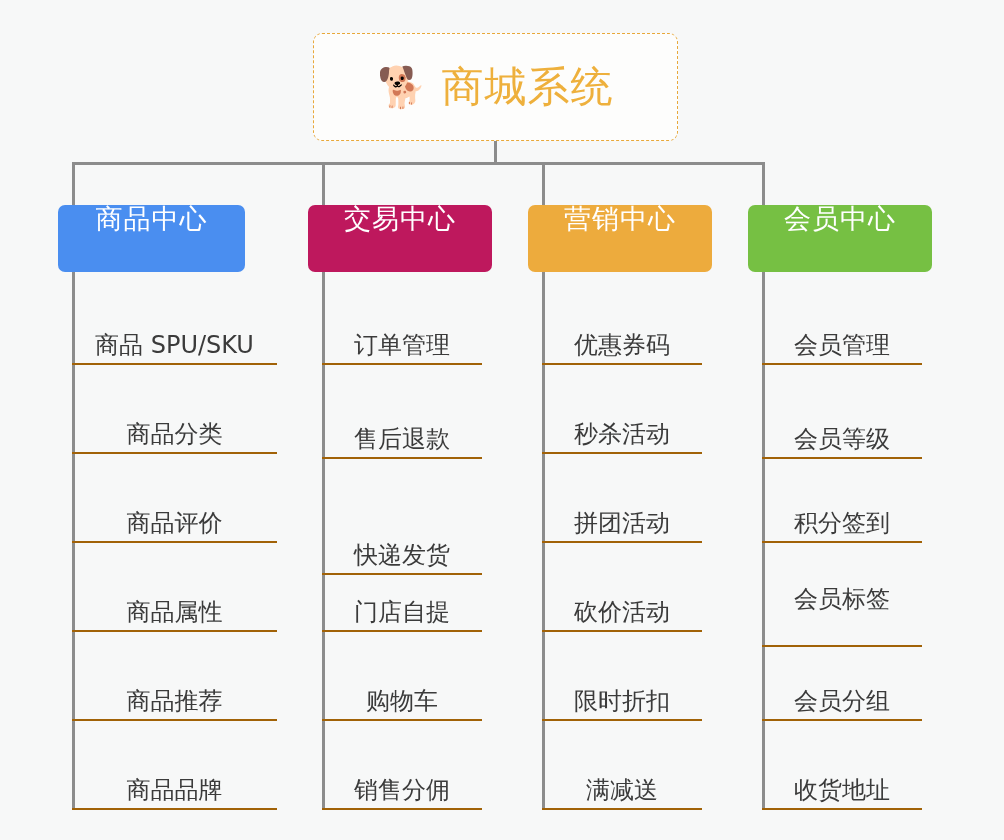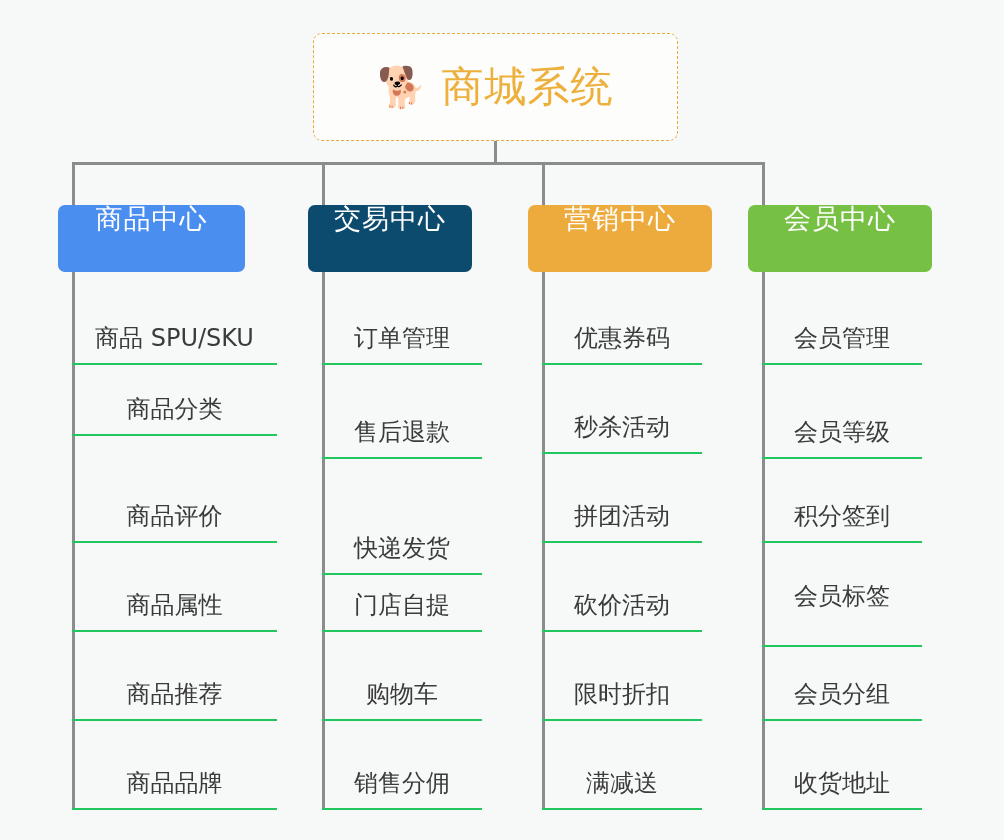--- a/index.html
+++ b/index.html
@@ -79,25 +79,25 @@
   
   .leaf-col {
     position: absolute;
     top: 276px;
   }
   .leaf {
     position: absolute;
     left: 0;
     height: 89px;
     box-sizing: border-box;
-    border-bottom: 2px solid #22c55e;
+    border-bottom: 2px solid #a16207;
     display: flex;
     align-items: flex-end;
     justify-content: center;
-    padding-bottom: 10px;
+    padding-bottom: 3px;
   }
   .leaf-label {
     font-size: 24px;
     color: #3b3b3b;
     line-height: 1.15;
     white-space: nowrap;
   }
 </style>
 </head>
 <body>
@@ -122,37 +122,37 @@
       <div class="conn conn-v" style="left:762px; top:272px; height:538px;"></div>
     </div>
 
 <div class="cat-box" style="left:58px; top:205px; width:187px; background:#4a8ef0;">
       <span class="cat-label">商品中心</span>
     </div>
     <div class="leaf-col" style="left:72px; top:276px;">
       <div class="leaf" style="top:0px; width:205px;">
         <span class="leaf-label">商品 SPU/SKU</span>
       </div>
-      <div class="leaf" style="top:71px; width:205px;text-align:right;">
+      <div class="leaf" style="top:89px; width:205px;text-align:right;">
         <span class="leaf-label">商品分类</span>
       </div>
       <div class="leaf" style="top:178px; width:205px;">
         <span class="leaf-label">商品评价</span>
       </div>
       <div class="leaf" style="top:267px; width:205px;">
         <span class="leaf-label">商品属性</span>
       </div>
       <div class="leaf" style="top:356px; width:205px;">
         <span class="leaf-label">商品推荐</span>
       </div>
       <div class="leaf" style="top:445px; width:205px;">
         <span class="leaf-label">商品品牌</span>
       </div>
     </div>
-    <div class="cat-box" style="left:308px; top:205px; width:164px; background:#0c4a6e;">
+    <div class="cat-box" style="left:308px; top:205px; width:184px; background:#be185d;">
       <span class="cat-label">交易中心</span>
     </div>
     <div class="leaf-col" style="left:322px; top:276px;">
       <div class="leaf" style="top:0px; width:160px;">
         <span class="leaf-label">订单管理</span>
       </div>
       <div class="leaf" style="top:94px; width:160px;align-items:flex-end;">
         <span class="leaf-label">售后退款</span>
       </div>
       <div class="leaf" style="top:178px; width:160px;margin-top:32px;">

